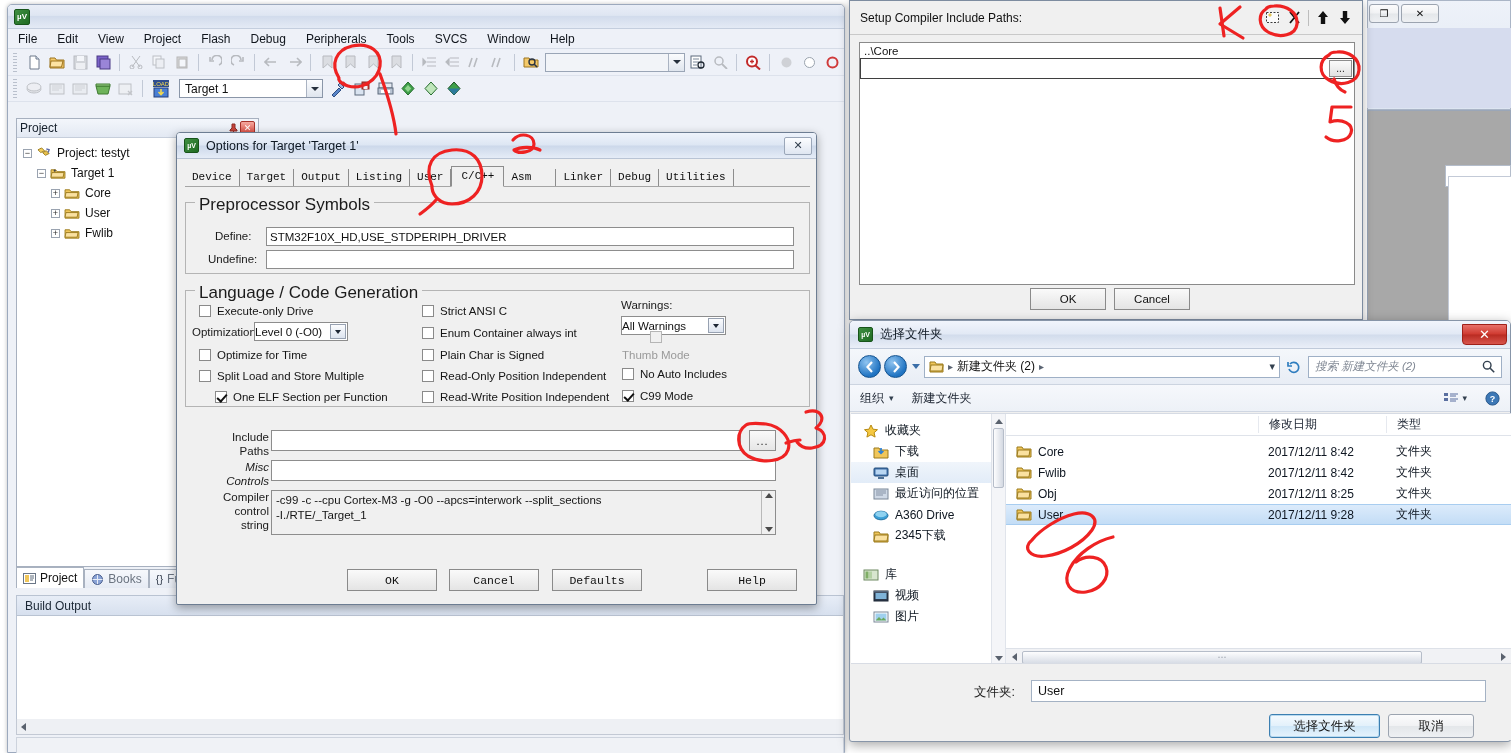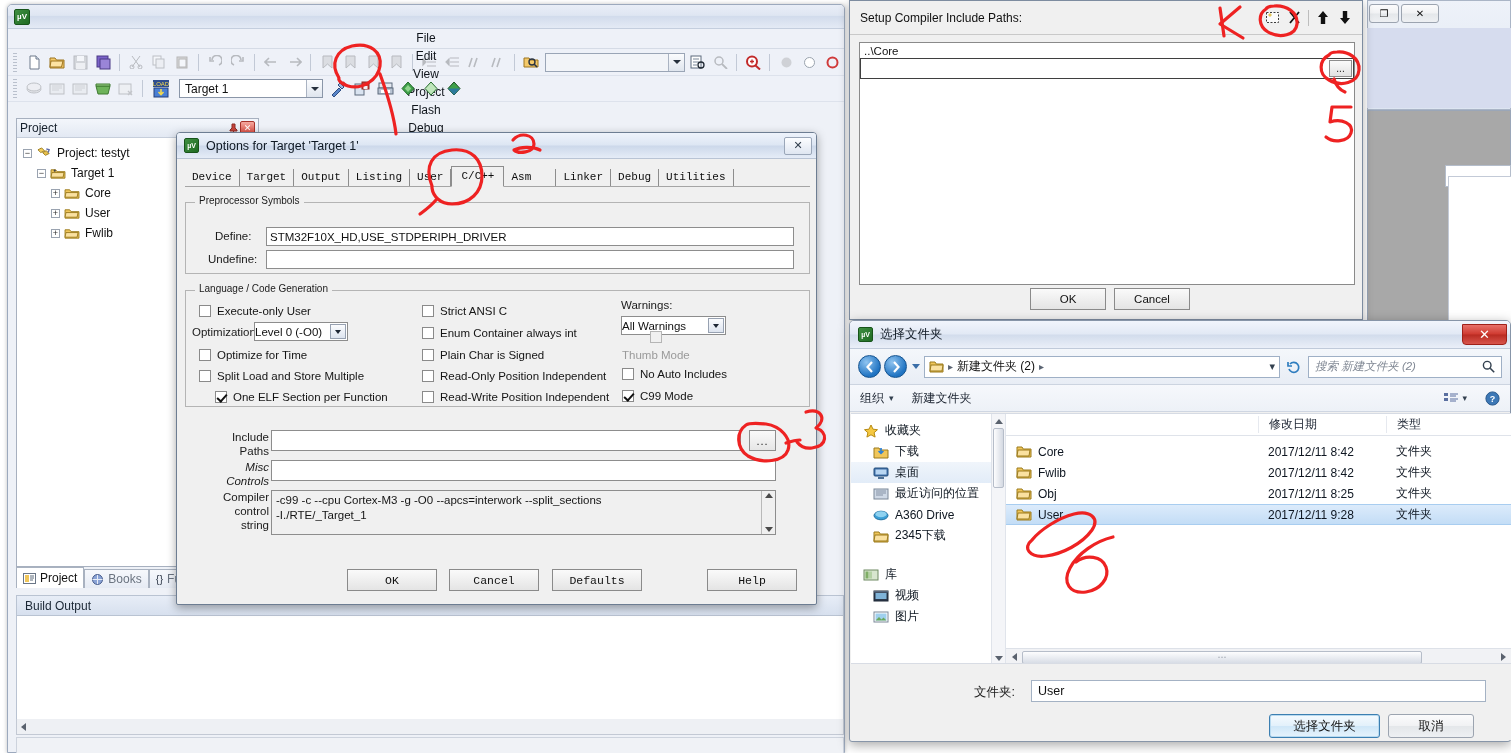--- a/index.html
+++ b/index.html
@@ -32,21 +32,21 @@
     width: 16px; height: 16px; margin-right: 6px;
     background: linear-gradient(135deg,#3f8f42,#1f6b22);
     border: 1px solid #17541a; border-radius: 2px;
     color: #fff; font-size: 8px; line-height: 14px; text-align: center; font-weight: bold;
   }
   #keil-title-text { font-size: 12.5px; color: #0b1420; white-space: nowrap; }
 
   #keil-menubar {
     height: 20px; background: #eef1f8;
     border-bottom: 1px solid #d5dbe6;
-    display: flex; align-items: center; padding-left: 0; gap: 0; flex-direction: column;
+    display: flex; align-items: center; padding-left: 0; gap: 0;
   }
   .menu-item {
     font-size: 12px; color: #10151c; padding: 2px 10px; cursor: default; white-space: nowrap;
   }
 
   .toolbar-row {
     height: 27px; background: #eef1f8;
     border-bottom: 1px solid #dde2ec;
     display: flex; align-items: center; padding-left: 5px; gap: 1px;
   }
@@ -173,21 +173,21 @@
   }
   .otab.active {
     background: #f0f0f0; border: 1px solid #8d8d8d; border-bottom: 1px solid #f0f0f0;
     position: relative; top: 1px; padding: 3px 9px 4px 9px;
   }
   .group {
     position: absolute; border: 1px solid #b4b4b4; background: transparent;
   }
   .group-label {
     position: absolute; top: -8px; left: 9px; background: #f0f0f0;
-    font-size: 10px; color: #1b1b1b; padding: 0 4px;
+    font-size: 17px; color: #1b1b1b; padding: 0 4px;
   }
   .fld-label { font-size: 11.5px; color: #1a1a1a; }
   .txtinput {
     background: #fff; border: 1px solid #8d8d8d; height: 19px;
     font-size: 11.5px; color: #111; padding: 0 3px; display: flex; align-items: center;
     white-space: nowrap; overflow: hidden;
   }
   .cbx { display: flex; align-items: center; gap: 6px; font-size: 11.5px; color: #141414; height: 17px; }
   .cbx .box {
     width: 12px; height: 12px; border: 1px solid #8a8a8a; background: #fff; flex: none;
@@ -796,21 +796,21 @@
       <div class="txtinput" style="position:absolute;left:80px;top:24px;width:528px;">STM32F10X_HD,USE_STDPERIPH_DRIVER</div>
       <div class="fld-label" style="position:absolute;left:22px;top:50px;">Undefine:</div>
       <div class="txtinput" style="position:absolute;left:80px;top:47px;width:528px;"></div>
     </div>
 
     <div class="group" style="left:8px;top:157px;width:625px;height:117px;">
       <div class="group-label">Language / Code Generation</div>
 
       <div class="cbx" style="position:absolute;left:13px;top:11px;">
         <span class="box"></span>
-        <span>Execute-only User</span>
+        <span>Execute-only Drive</span>
       </div>
       <div class="fld-label" style="position:absolute;left:6px;top:35px;">Optimization:</div>
       <div class="sel" style="position:absolute;left:68px;top:31px;width:94px;">
         <span>Level 0 (-O0)</span>
         <div class="arrow"></div>
       </div>
       <div class="cbx" style="position:absolute;left:13px;top:55px;">
         <span class="box"></span>
         <span>Optimize for Time</span>
       </div>

